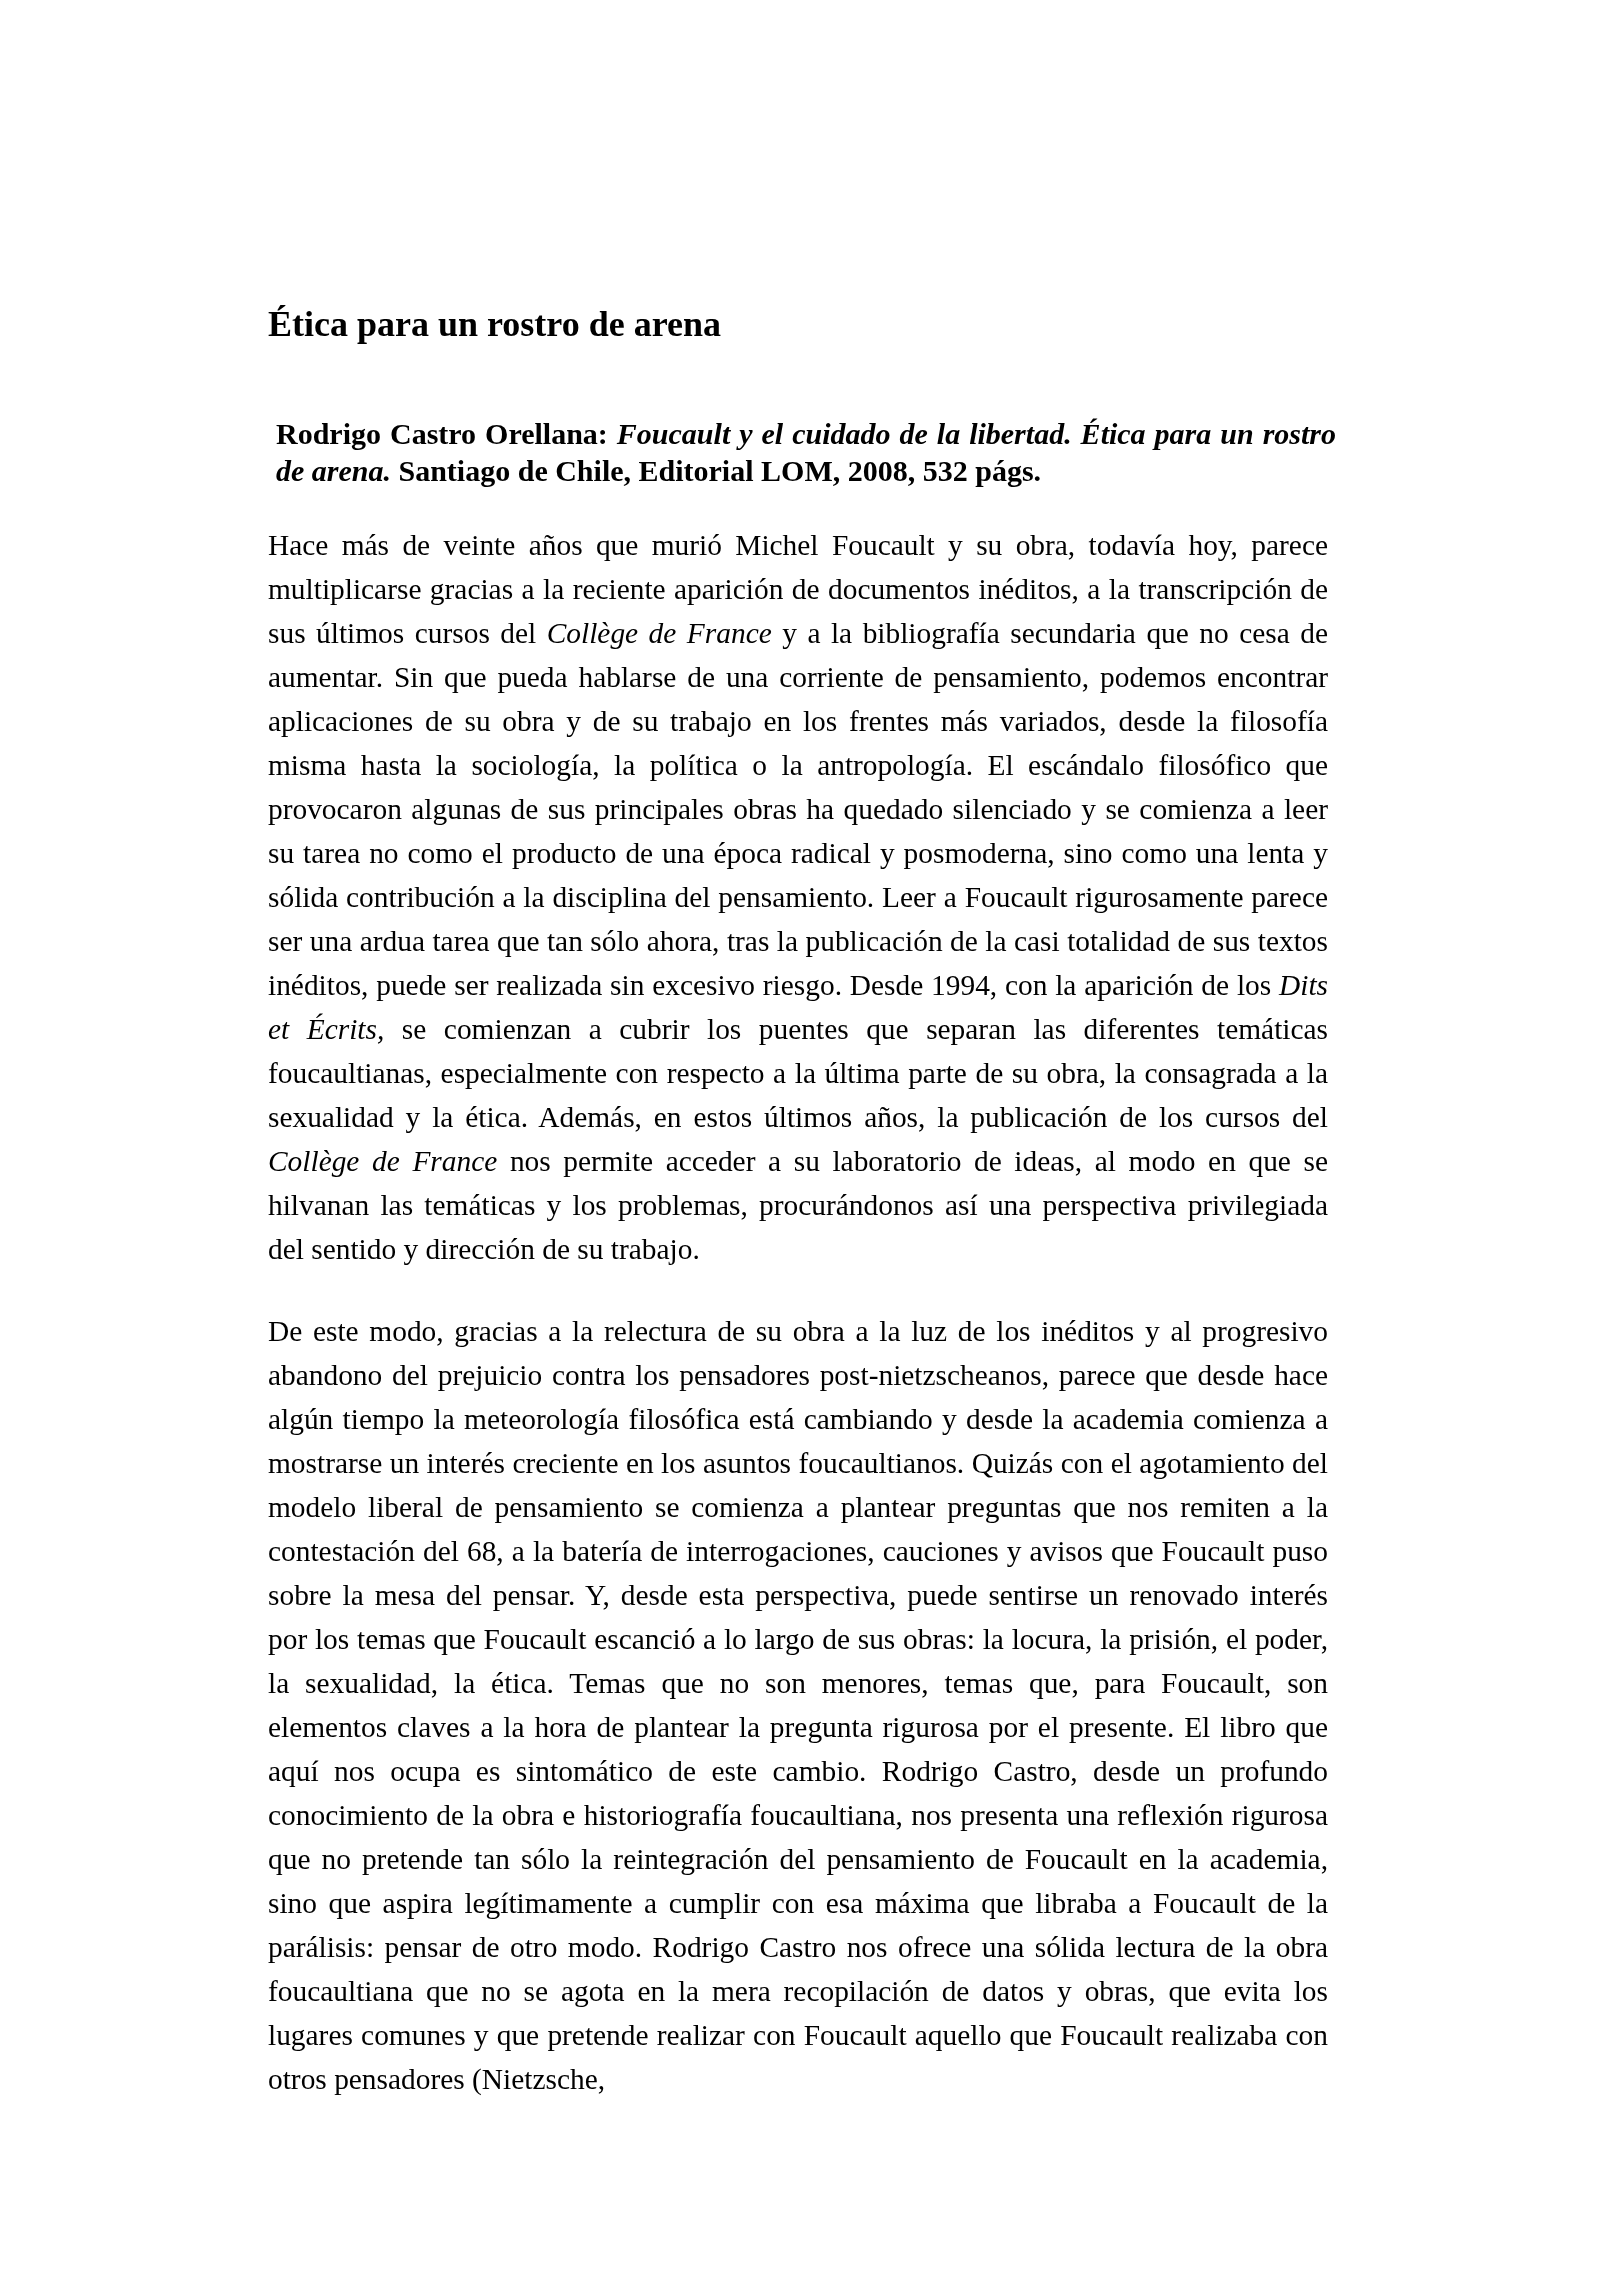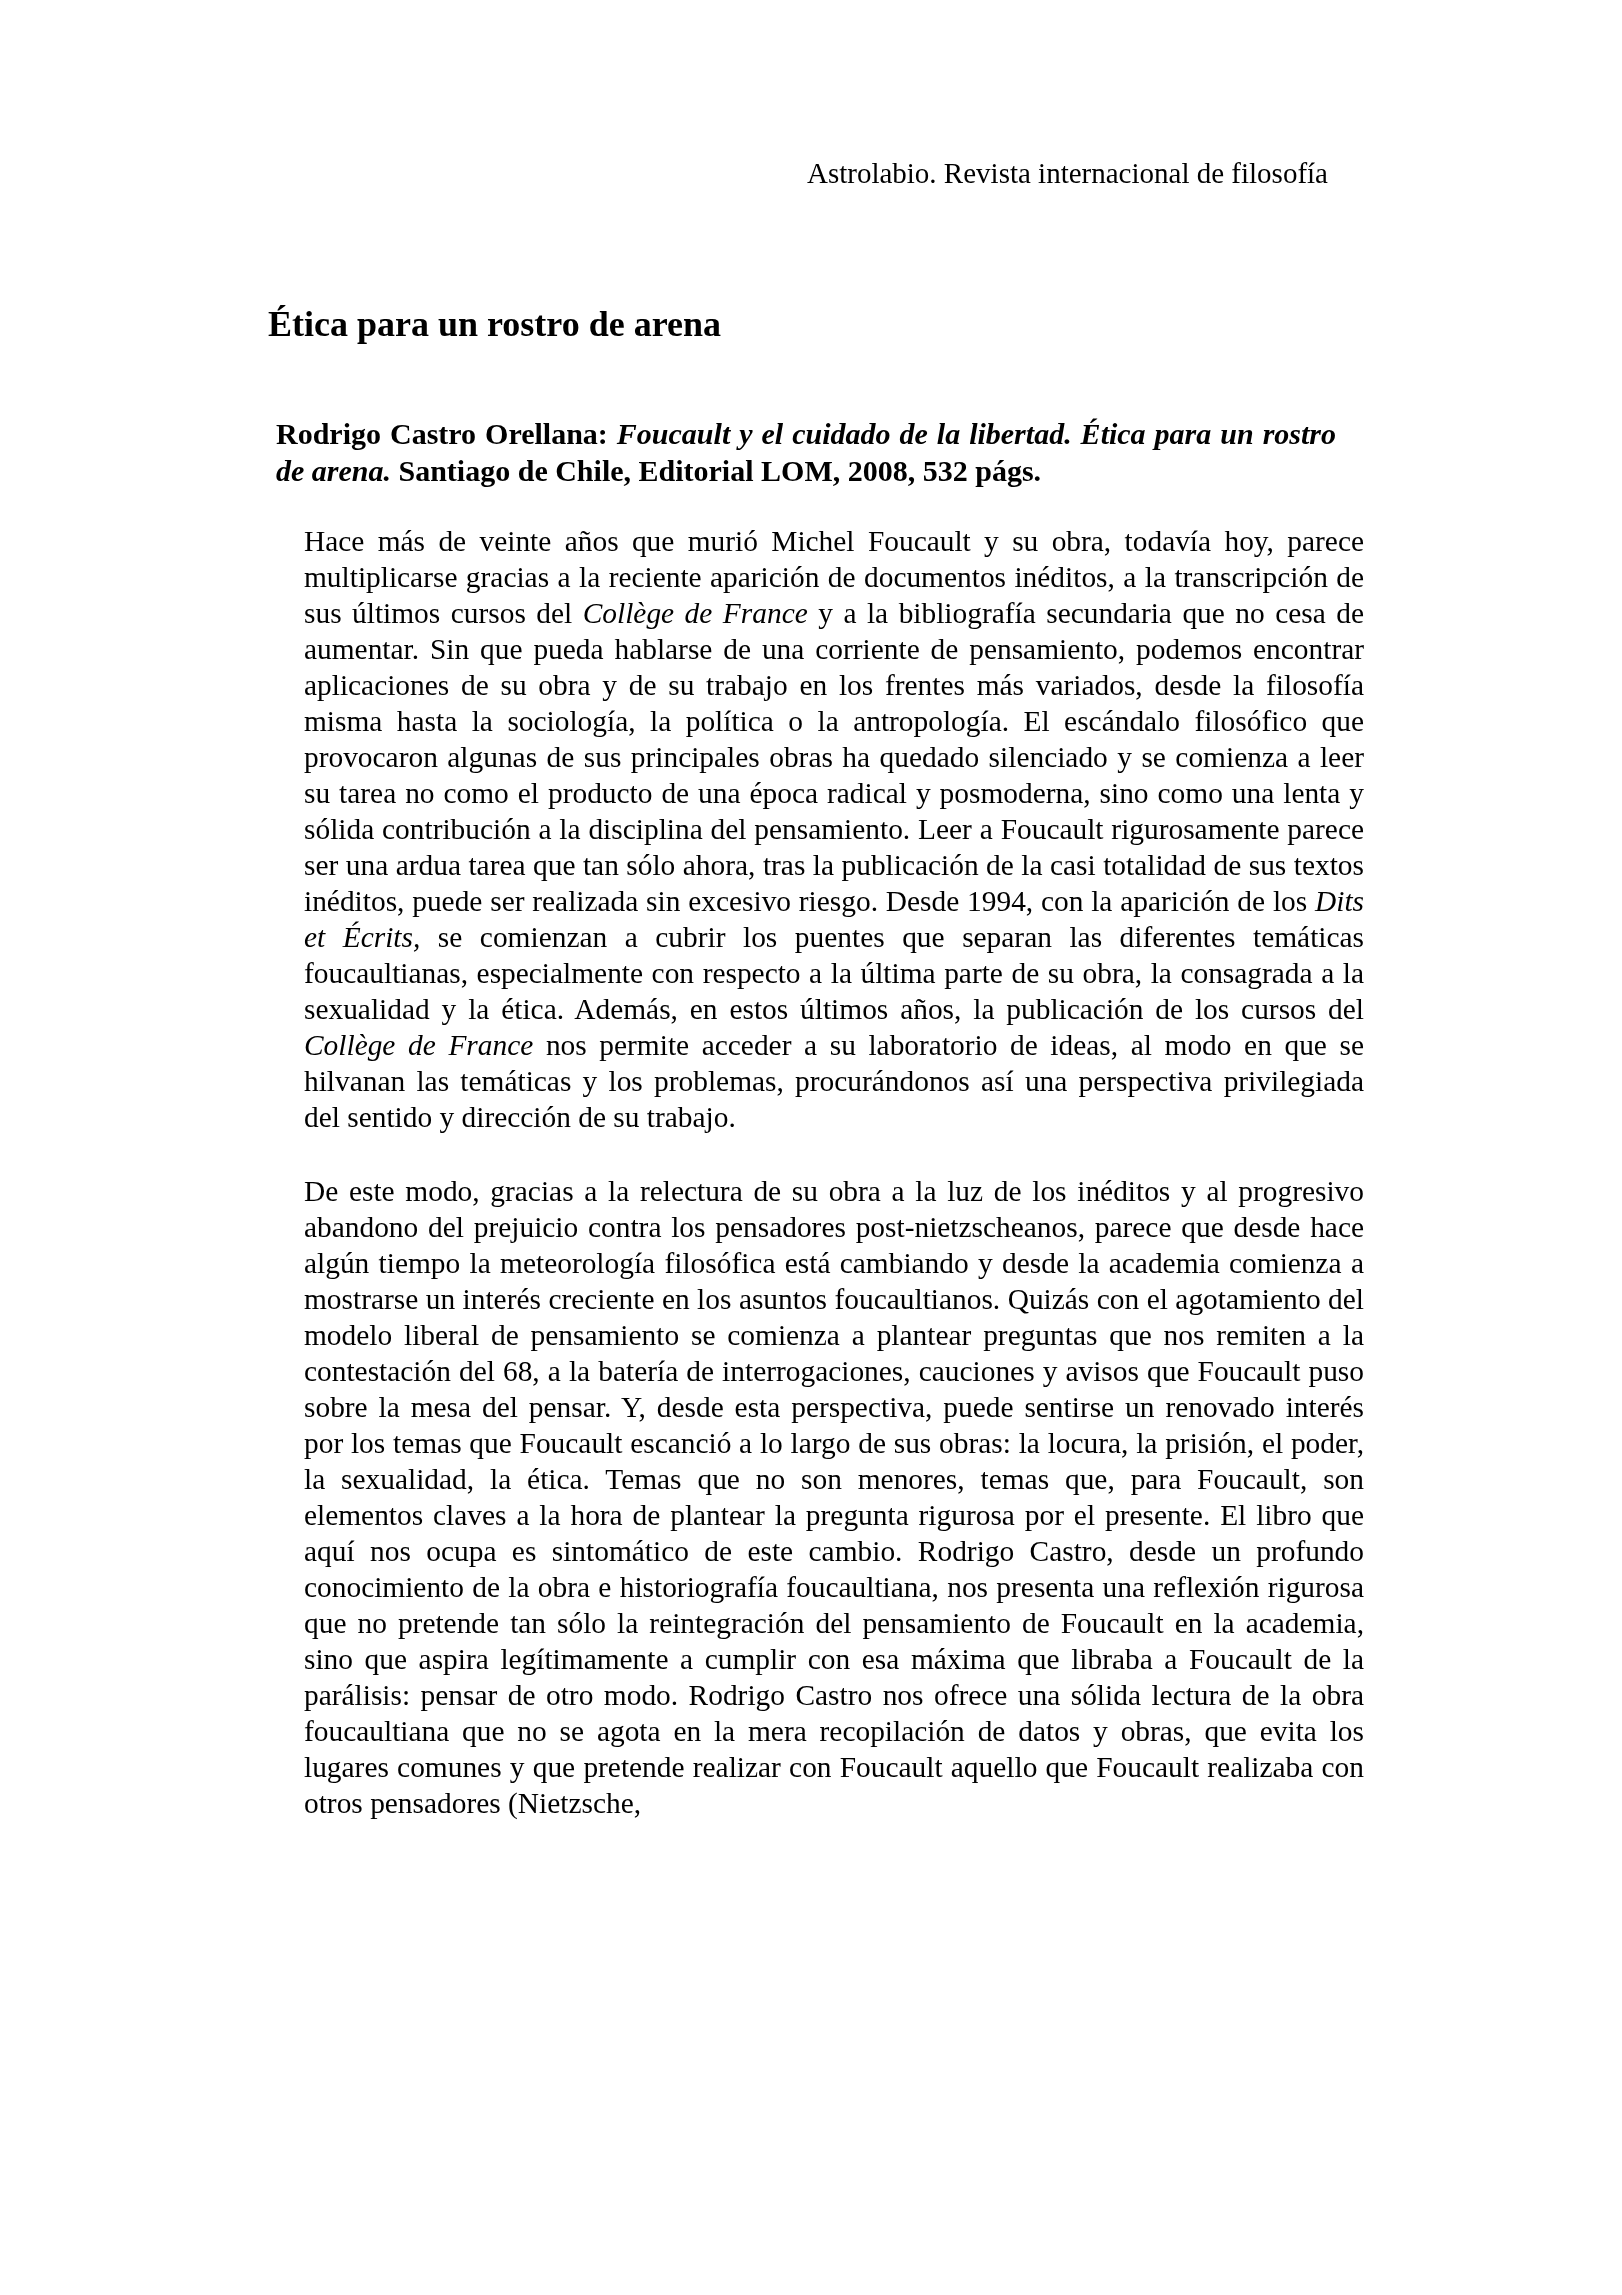--- a/index.html
+++ b/index.html
@@ -44,23 +44,22 @@
     font-size: 30px;
     line-height: 37px;
     text-align: justify;
   }
   .article-body {
     position: absolute;
     top: 523px;
     left: 268px;
     width: 1060px;
     font-size: 29.4px;
-    line-height: 36px;
+    line-height: 44px;
     text-align: justify;
-    margin-left: 36px;
   }
   .para {
     margin: 0;
   }
   .para + .para {
     margin-top: 38px;
   }
   .run-italic { font-style: italic; }
   .run-bold { font-weight: bold; }
   .run-bold-italic { font-weight: bold; font-style: italic; }
@@ -72,21 +71,20 @@
     text-align: center;
     font-size: 29px;
   }
 </style>
 </head>
 <body>
 
 <div class="page">
 
   <div class="journal-header">
-    <div>Astrolabio. Revista internacional de filosofía</div>
   </div>
 
   <h1 class="article-title">Ética para un rostro de arena</h1>
 
   <p class="book-reference"><span class="run-bold">Rodrigo Castro Orellana: </span><span class="run-bold-italic">Foucault y el cuidado de la libertad. Ética para un rostro de arena.</span><span class="run-bold"> Santiago de Chile, Editorial LOM, 2008, 532 págs.</span></p>
 
   <div class="article-body">
     <p class="para"><span>Hace más de veinte años que murió Michel Foucault y su obra, todavía hoy, parece multiplicarse gracias a la reciente aparición de documentos inéditos, a la transcripción de sus últimos cursos del </span><span class="run-italic">Collège de France</span><span> y a la bibliografía secundaria que no cesa de aumentar. Sin que pueda hablarse de una corriente de pensamiento, podemos encontrar aplicaciones de su obra y de su trabajo en los frentes más variados, desde la filosofía misma hasta la sociología, la política o la antropología. El escándalo filosófico que provocaron algunas de sus principales obras ha quedado silenciado y se comienza a leer su tarea no como el producto de una época radical y posmoderna, sino como una lenta y sólida contribución a la disciplina del pensamiento. Leer a Foucault rigurosamente parece ser una ardua tarea que tan sólo ahora, tras la publicación de la casi totalidad de sus textos inéditos, puede ser realizada sin excesivo riesgo. Desde 1994, con la aparición de los </span><span class="run-italic">Dits et Écrits,</span><span> se comienzan a cubrir los puentes que separan las diferentes temáticas foucaultianas, especialmente con respecto a la última parte de su obra, la consagrada a la sexualidad y la ética. Además, en estos últimos años, la publicación de los cursos del </span><span class="run-italic">Collège de France</span><span> nos permite acceder a su laboratorio de ideas, al modo en que se hilvanan las temáticas y los problemas, procurándonos así una perspectiva privilegiada del sentido y dirección de su trabajo.</span></p>
     <p class="para"><span>De este modo, gracias a la relectura de su obra a la luz de los inéditos y al progresivo abandono del prejuicio contra los pensadores post-nietzscheanos, parece que desde hace algún tiempo la meteorología filosófica está cambiando y desde la academia comienza a mostrarse un interés creciente en los asuntos foucaultianos. Quizás con el agotamiento del modelo liberal de pensamiento se comienza a plantear preguntas que nos remiten a la contestación del 68, a la batería de interrogaciones, cauciones y avisos que Foucault puso sobre la mesa del pensar. Y, desde esta perspectiva, puede sentirse un renovado interés por los temas que Foucault escanció a lo largo de sus obras: la locura, la prisión, el poder, la sexualidad, la ética. Temas que no son menores, temas que, para Foucault, son elementos claves a la hora de plantear la pregunta rigurosa por el presente. El libro que aquí nos ocupa es sintomático de este cambio. Rodrigo Castro, desde un profundo conocimiento de la obra e historiografía foucaultiana, nos presenta una reflexión rigurosa que no pretende tan sólo la reintegración del pensamiento de Foucault en la academia, sino que aspira legítimamente a cumplir con esa máxima que libraba a Foucault de la parálisis: pensar de otro modo. Rodrigo Castro nos ofrece una sólida lectura de la obra foucaultiana que no se agota en la mera recopilación de datos y obras, que evita los lugares comunes y que pretende realizar con Foucault aquello que Foucault realizaba con otros pensadores (Nietzsche,</span></p>
   </div>

